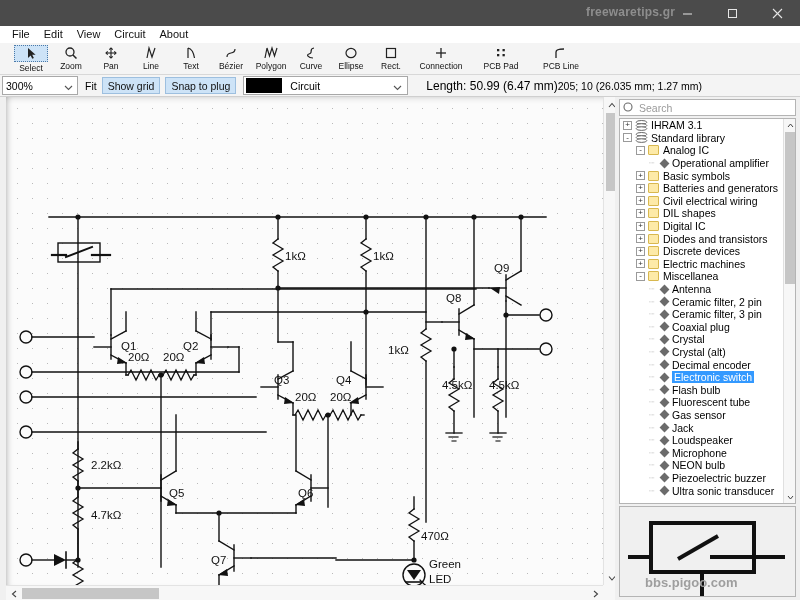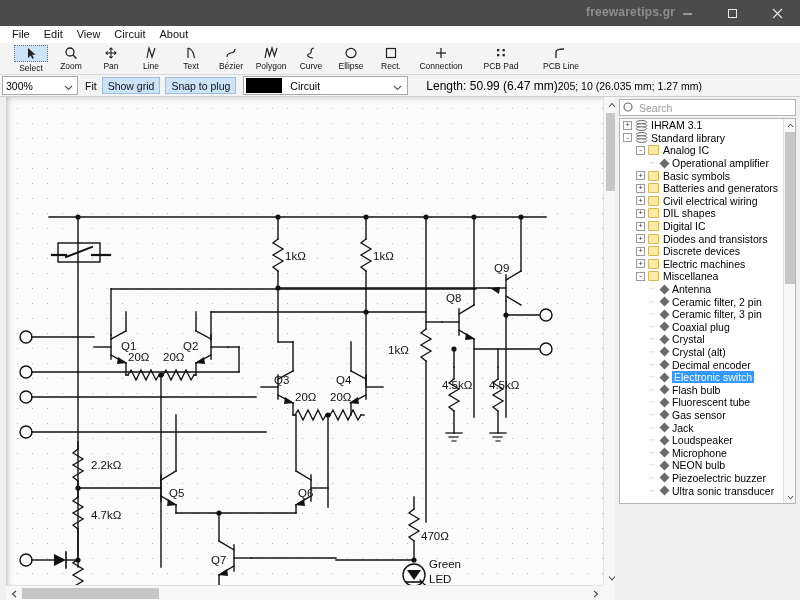--- a/index.html
+++ b/index.html
@@ -837,15 +837,28 @@
         </div>
         <div class="thumb"></div>
         <div class="a" style="bottom:0">
           <svg width="7" height="5" viewBox="0 0 7 5">
               <path d="M1 1 L3.5 4 L6 1" fill="none" stroke="#444" stroke-width="1"></path>
             </svg>
         </div>
       </div>
     </div>
 
+    <div class="previewbox">
+      <svg width="175" height="89" viewBox="0 0 175 89">
+        <g stroke="#111" fill="none">
+          <rect x="31" y="16" width="103" height="49" stroke-width="4"></rect>
+          <line x1="8" y1="50" x2="31" y2="50" stroke-width="4"></line>
+          <line x1="134" y1="50" x2="165" y2="50" stroke-width="4"></line>
+          <line x1="90" y1="50" x2="134" y2="50" stroke-width="4"></line>
+          <line x1="58" y1="52" x2="98" y2="29" stroke-width="4"></line>
+          <line x1="82" y1="65" x2="82" y2="89" stroke-width="4"></line>
+        </g>
+      </svg>
+      <div class="pv-watermark">bbs.pigoo.com</div>
+    </div>
 
   </div>
 </div>
 
 </body></html>

